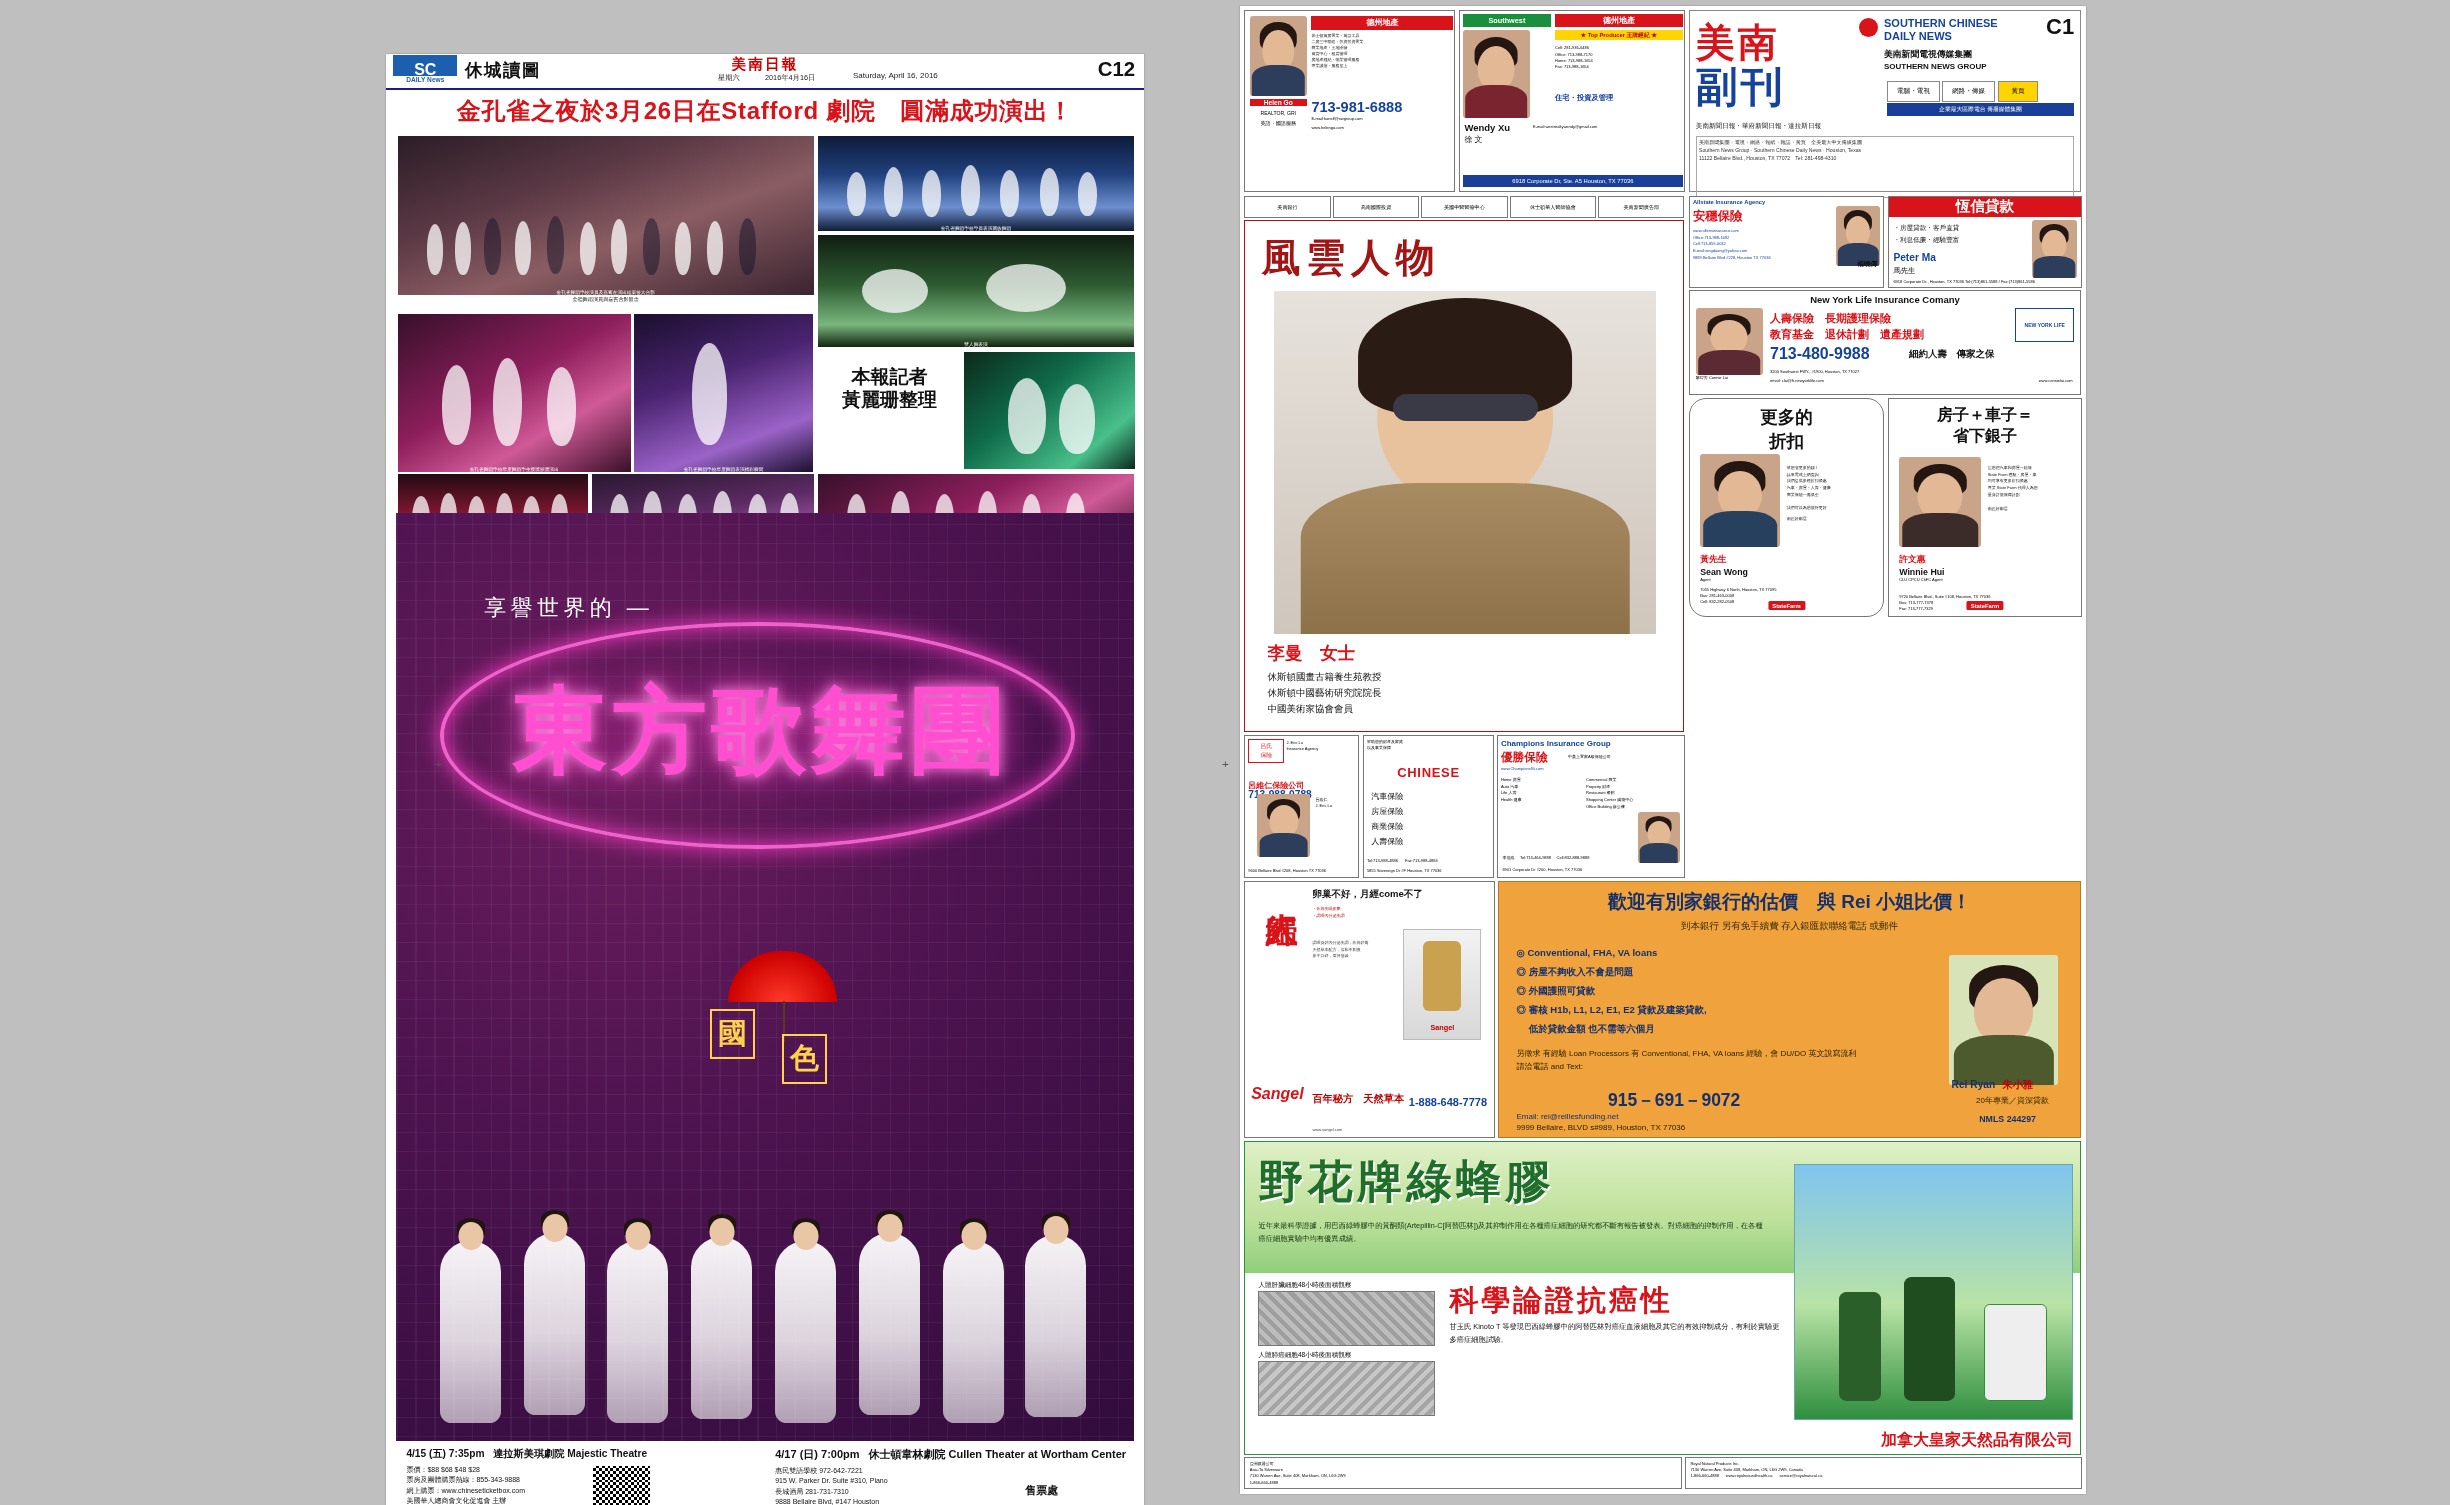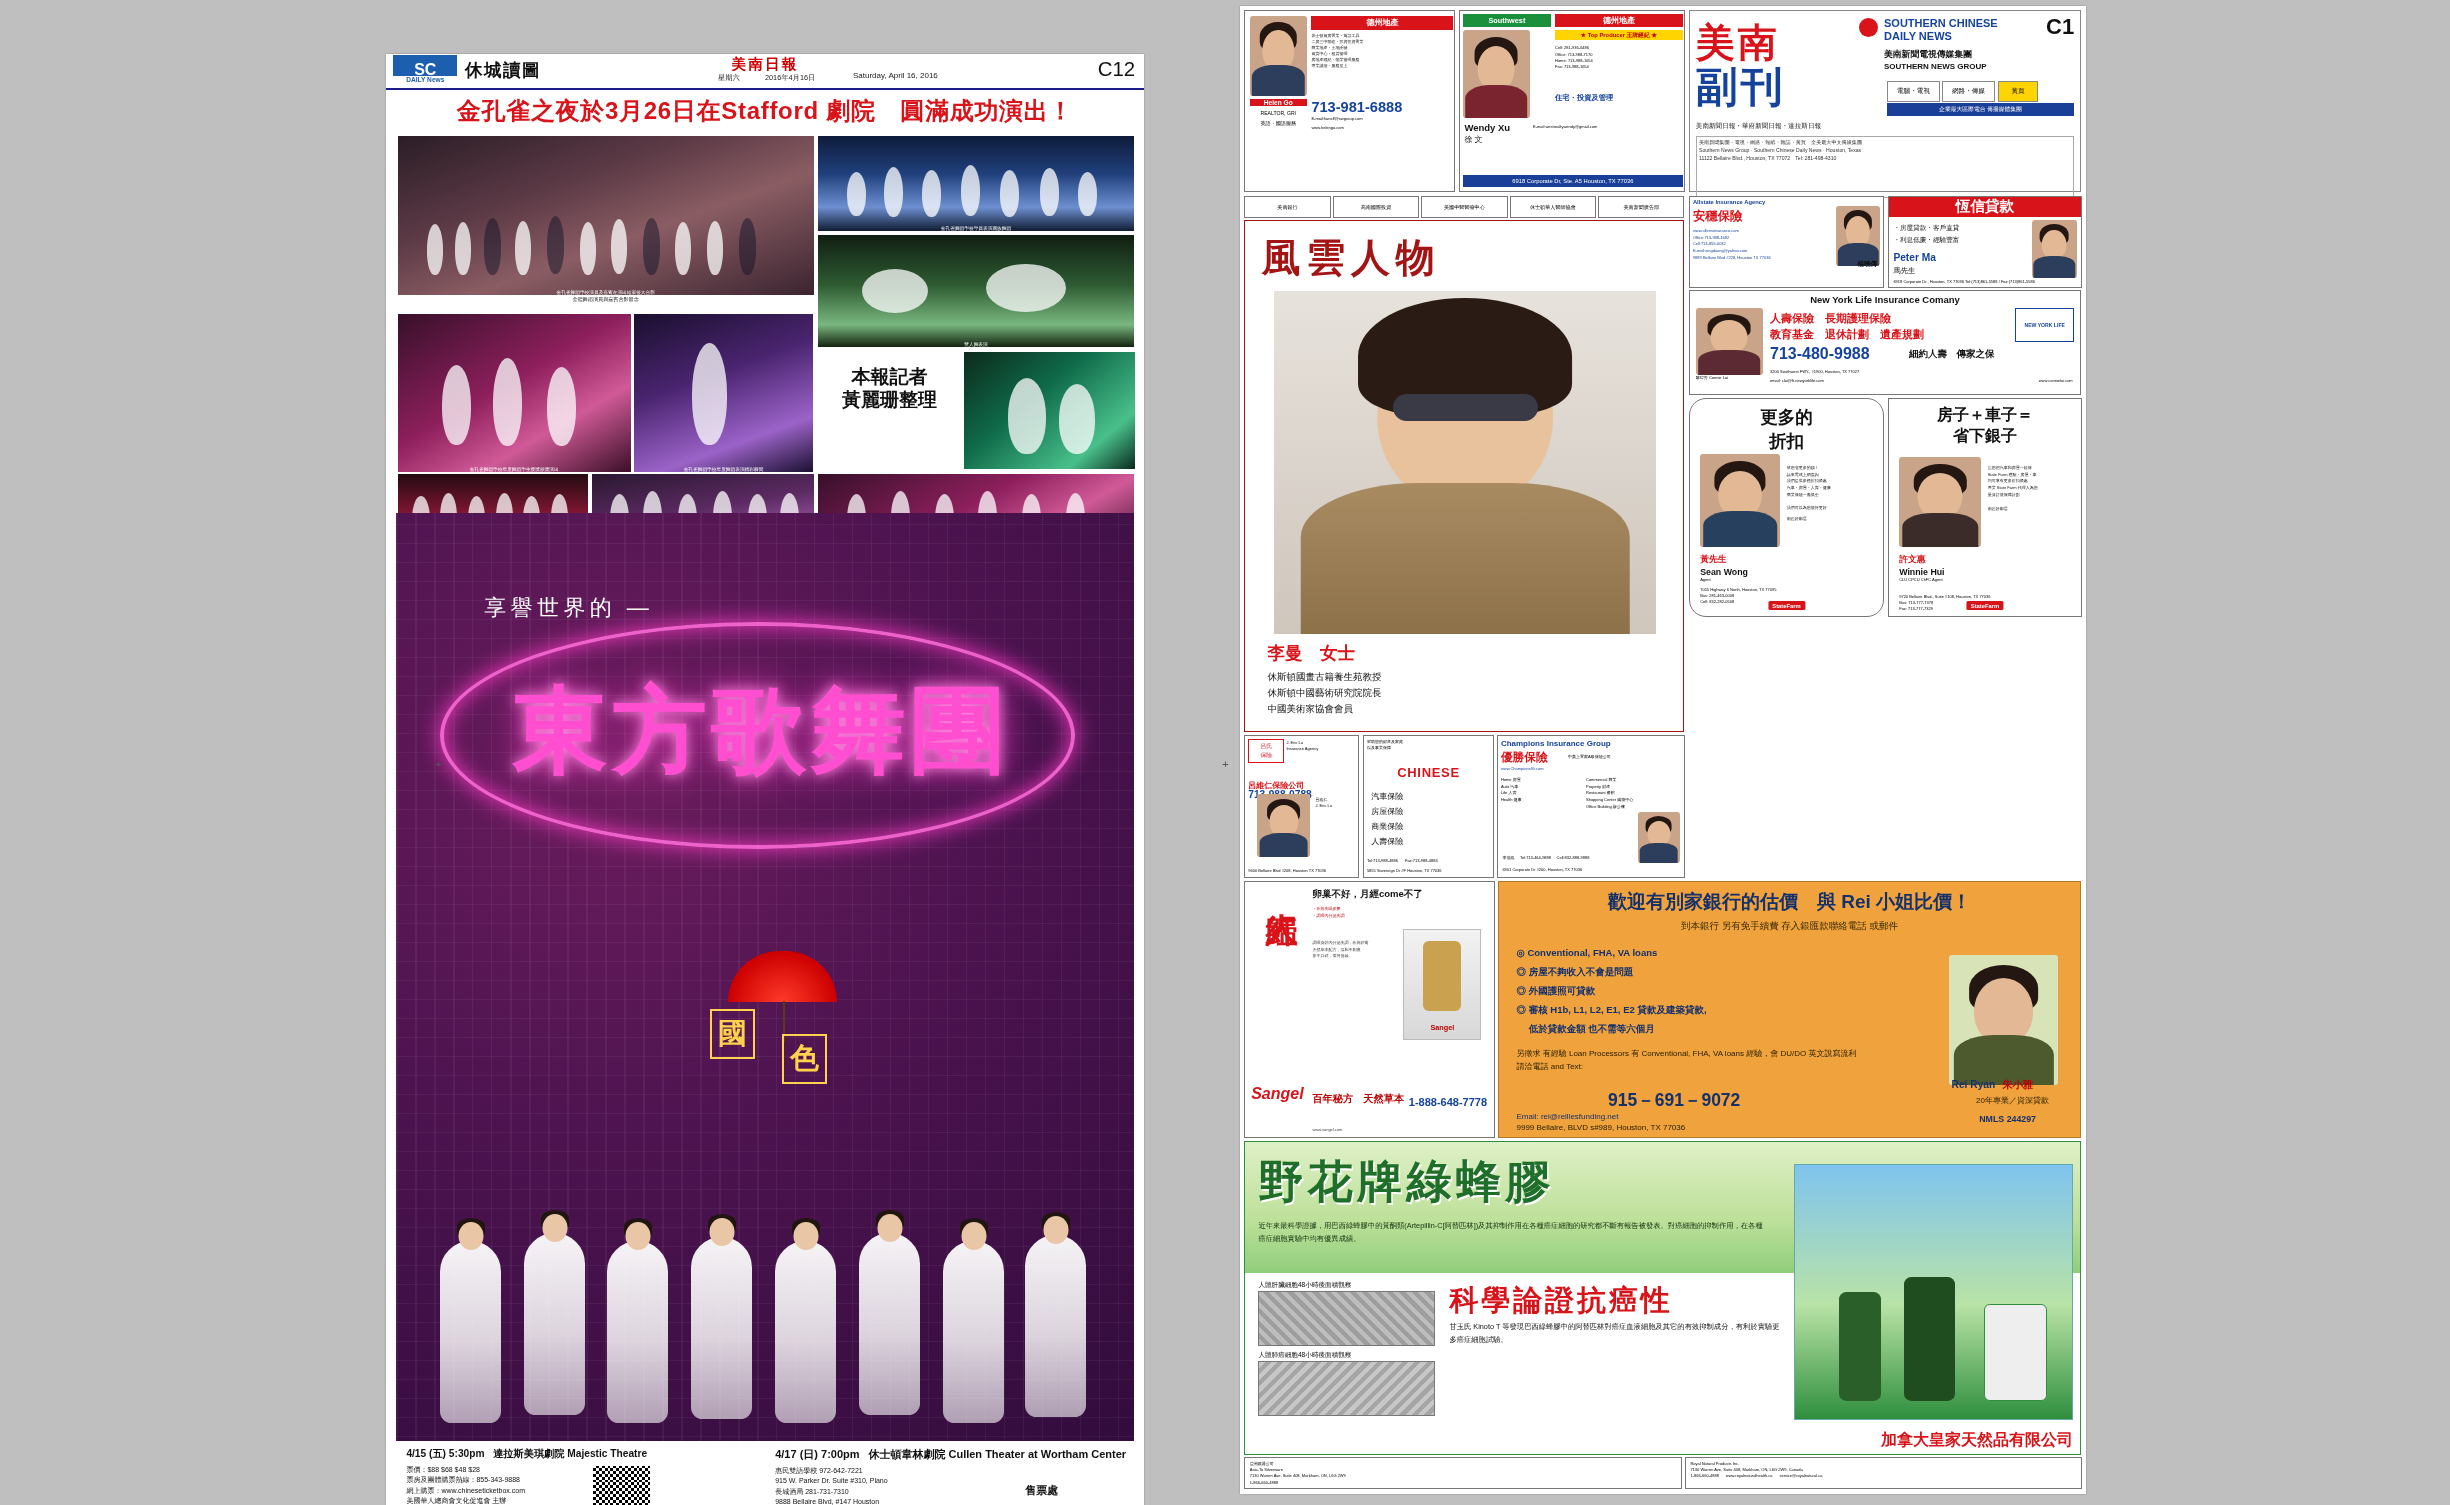--- a/index.html
+++ b/index.html
@@ -19,21 +19,21 @@
   .lp-head{position:absolute;left:0;top:0;width:100%;height:34px;border-bottom:2.2px solid #1b1b8a;}
   .logo-sc{position:absolute;left:7.3px;top:1.5px;width:64px;height:29px;background:#1b5fae;color:#fff;
            font-weight:bold;font-size:16px;display:flex;align-items:center;justify-content:center;}
   .logo-sub{position:absolute;left:7.3px;top:22px;width:64px;height:8.8px;background:#fff;color:#1b5fae;
             font-size:6.6px;font-weight:bold;text-align:center;}
   .lp-title-cn{position:absolute;left:79px;top:4.4px;font-size:17.5px;font-weight:bold;color:#111;letter-spacing:1.5px;}
   .lp-masthead{position:absolute;left:50%;transform:translateX(-50%);top:1.5px;font-size:14.6px;font-weight:bold;color:#c00;letter-spacing:2.2px;}
   .lp-date1{position:absolute;left:332px;top:19px;font-size:7.3px;color:#222;}
   .lp-date2{position:absolute;left:379px;top:19px;font-size:7.3px;color:#222;}
   .lp-date3{position:absolute;left:467px;top:17.5px;font-size:8px;color:#222;}
-  .lp-pageno{position:absolute;right:8.8px;top:4.4px;font-size:20.4px;font-weight:normal;color:#111;}
+  .lp-pageno{position:absolute;right:8.8px;top:4.4px;font-size:20.4px;font-weight:bold;color:#111;}
 
   .lp-headline{position:absolute;left:0;top:38px;width:100%;height:38px;}
   .lp-headline .h{font-size:24px;font-weight:bold;color:#d8141a;letter-spacing:0.7px;white-space:nowrap;}
 
   .photo{position:absolute;overflow:hidden;}
   .cap{position:absolute;left:0;bottom:0;width:100%;color:#111;font-size:4.7px;text-align:center;}
   .capdark{color:#fff;}
 
   
   .ph-a{background:linear-gradient(160deg,#2b1d26 0%,#5c3a46 35%,#8a5d63 60%,#3b2430 100%);}
@@ -247,21 +247,21 @@
           <div class="head"></div>
         </div>
       <div class="dancer" style="left:629px;bottom:115px;">
           <div class="hair"></div>
           <div class="head"></div>
         </div>
 
       <div class="poster-foot">
         <div class="pf-l">
           <div class="bold" style="font-size:10.2px;">
-            <span>4/15 (五) 5:30pm</span>
+            <span>4/15 (五) 7:35pm</span>
             <span style="margin-left:5.8px;">達拉斯美琪劇院 Majestic Theatre</span>
           </div>
           <div class="pf-txt" style="margin-top:4.4px;">
             <div>票價：$88 $68 $48 $28</div>
             <div>票房及團體購票熱線：855-343-9888</div>
             <div>網上購票：www.chineseticketbox.com</div>
             <div>美國華人總商會文化促進會 主辦</div>
           </div>
         </div>
         <div class="pf-r">

